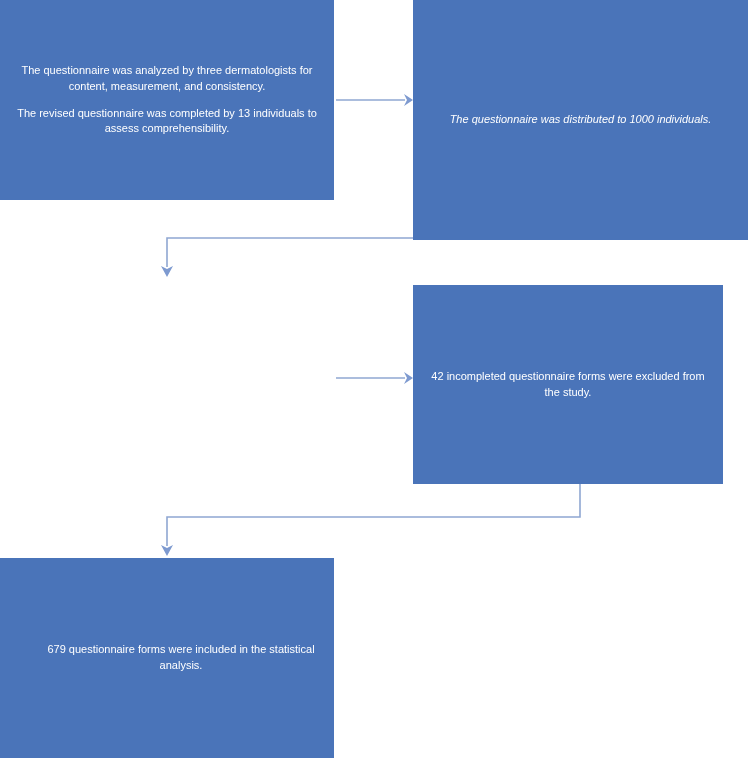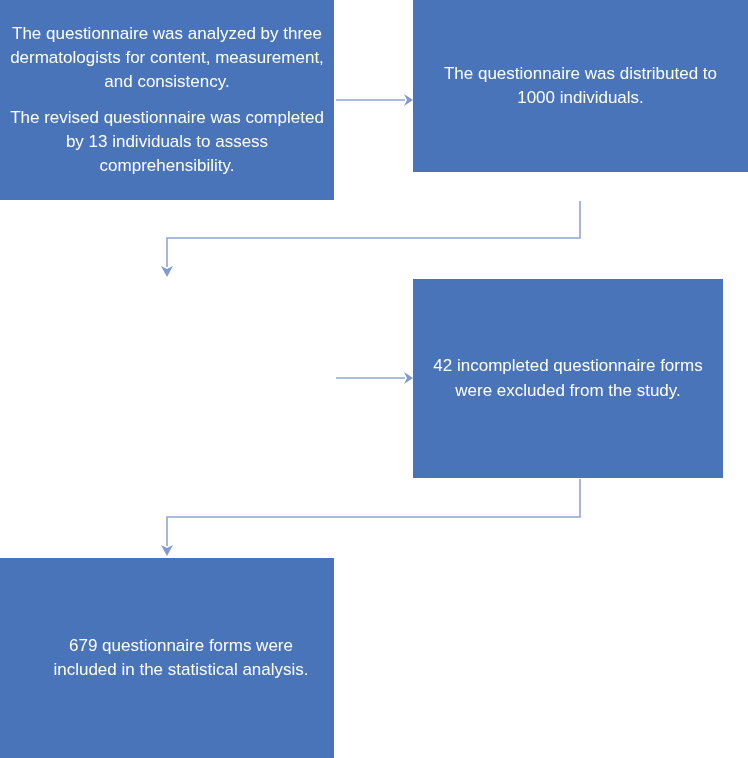--- a/index.html
+++ b/index.html
@@ -20,34 +20,34 @@
     background: #4A74B9;
     display: flex;
     flex-direction: column;
     align-items: center;
     justify-content: center;
     box-sizing: border-box;
     padding: 0 10px;
   }
   .flow-box .para {
     color: #ffffff;
-    font-size: 17px;
+    font-size: 11px;
     line-height: 1.42;
     text-align: center;
     margin: 0;
     width: 100%;
   }
   .flow-box .para + .para {
     margin-top: 11px;
   }
   
   #box-1 { left: 0px;   top: 0px;   width: 334px; height: 200px; }
-  #box-2 { left: 413px; top: 0px;   width: 335px; height: 172px; }
+  #box-2 { left: 413px; top: 0px;   width: 335px; height: 240px; font-style: italic; }
   #box-3 { left: 0px;   top: 279px; width: 334px; height: 199px; }
-  #box-4 { left: 413px; top: 279px; width: 310px; height: 199px; }
+  #box-4 { left: 413px; top: 285px; width: 310px; height: 199px; }
   #box-5 { left: 0px;   top: 558px; width: 334px; height: 200px; padding-left: 38px; }
 
   
   .connector {
     position: absolute;
     left: 0;
     top: 0;
     width: 748px;
     height: 758px;
     pointer-events: none;

